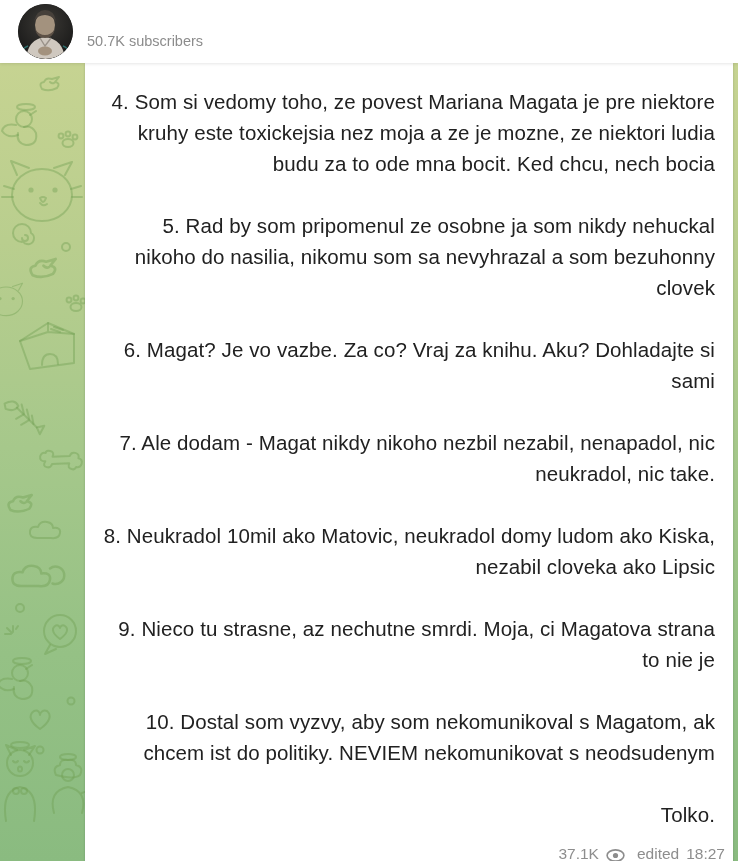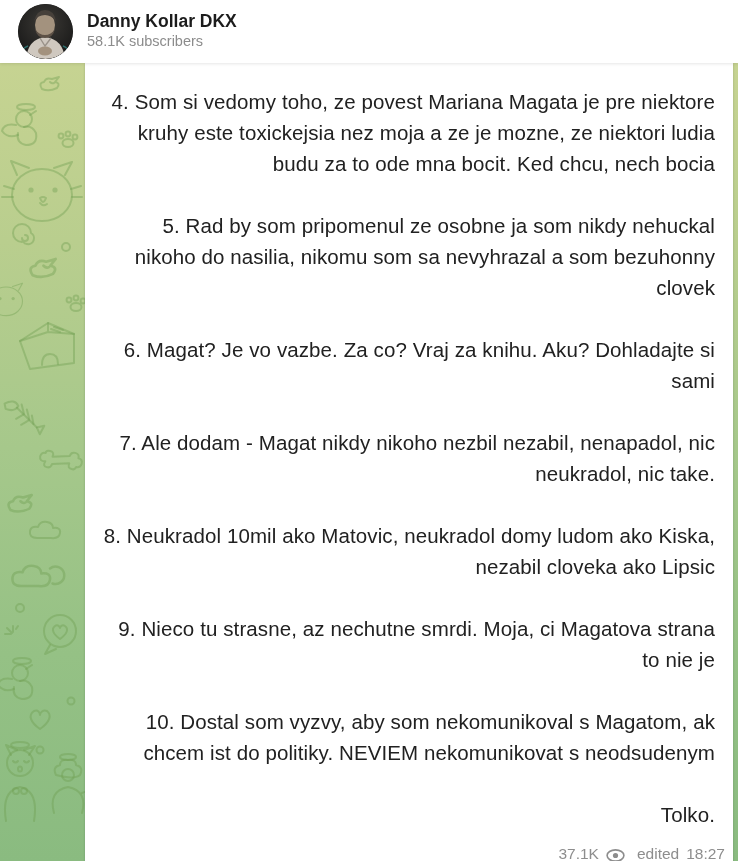--- a/index.html
+++ b/index.html
@@ -240,17 +240,16 @@
           <path d="M8 55 Q10 35 27 33 Q45 35 47 55 Z" fill="#cfc8bf"></path>
           <path d="M22 34 L27 42 L33 34" fill="none" stroke="#9a9289" stroke-width="1.4"></path>
           <ellipse cx="27" cy="21" rx="10" ry="12" fill="#a3927e"></ellipse>
           <path d="M16 17 Q19 6 27 6 Q36 6 38 17 Q33 11 27 11 Q20 11 16 17 Z" fill="#46403a"></path>
           <path d="M17 25 Q19 34 27 34 Q35 34 37 25 Q33 31 27 31 Q21 31 17 25 Z" fill="#5d5146"></path>
           <ellipse cx="27" cy="47" rx="7" ry="4.5" fill="#a3927e"></ellipse>
           <path d="M2 52 Q4 44 10 42 M53 52 Q51 44 45 42" stroke="#2b6d6b" stroke-width="1.5" fill="none"></path>
         </g>
       </svg>
     </div>
-    <div class="h-name">Danny Kollar DKX</div>
-    <div class="h-subs">58.1K subscribers</div>
+    <div class="h-subs">50.7K subscribers</div>
   </header>
 
 </div>
 
 </body></html>

